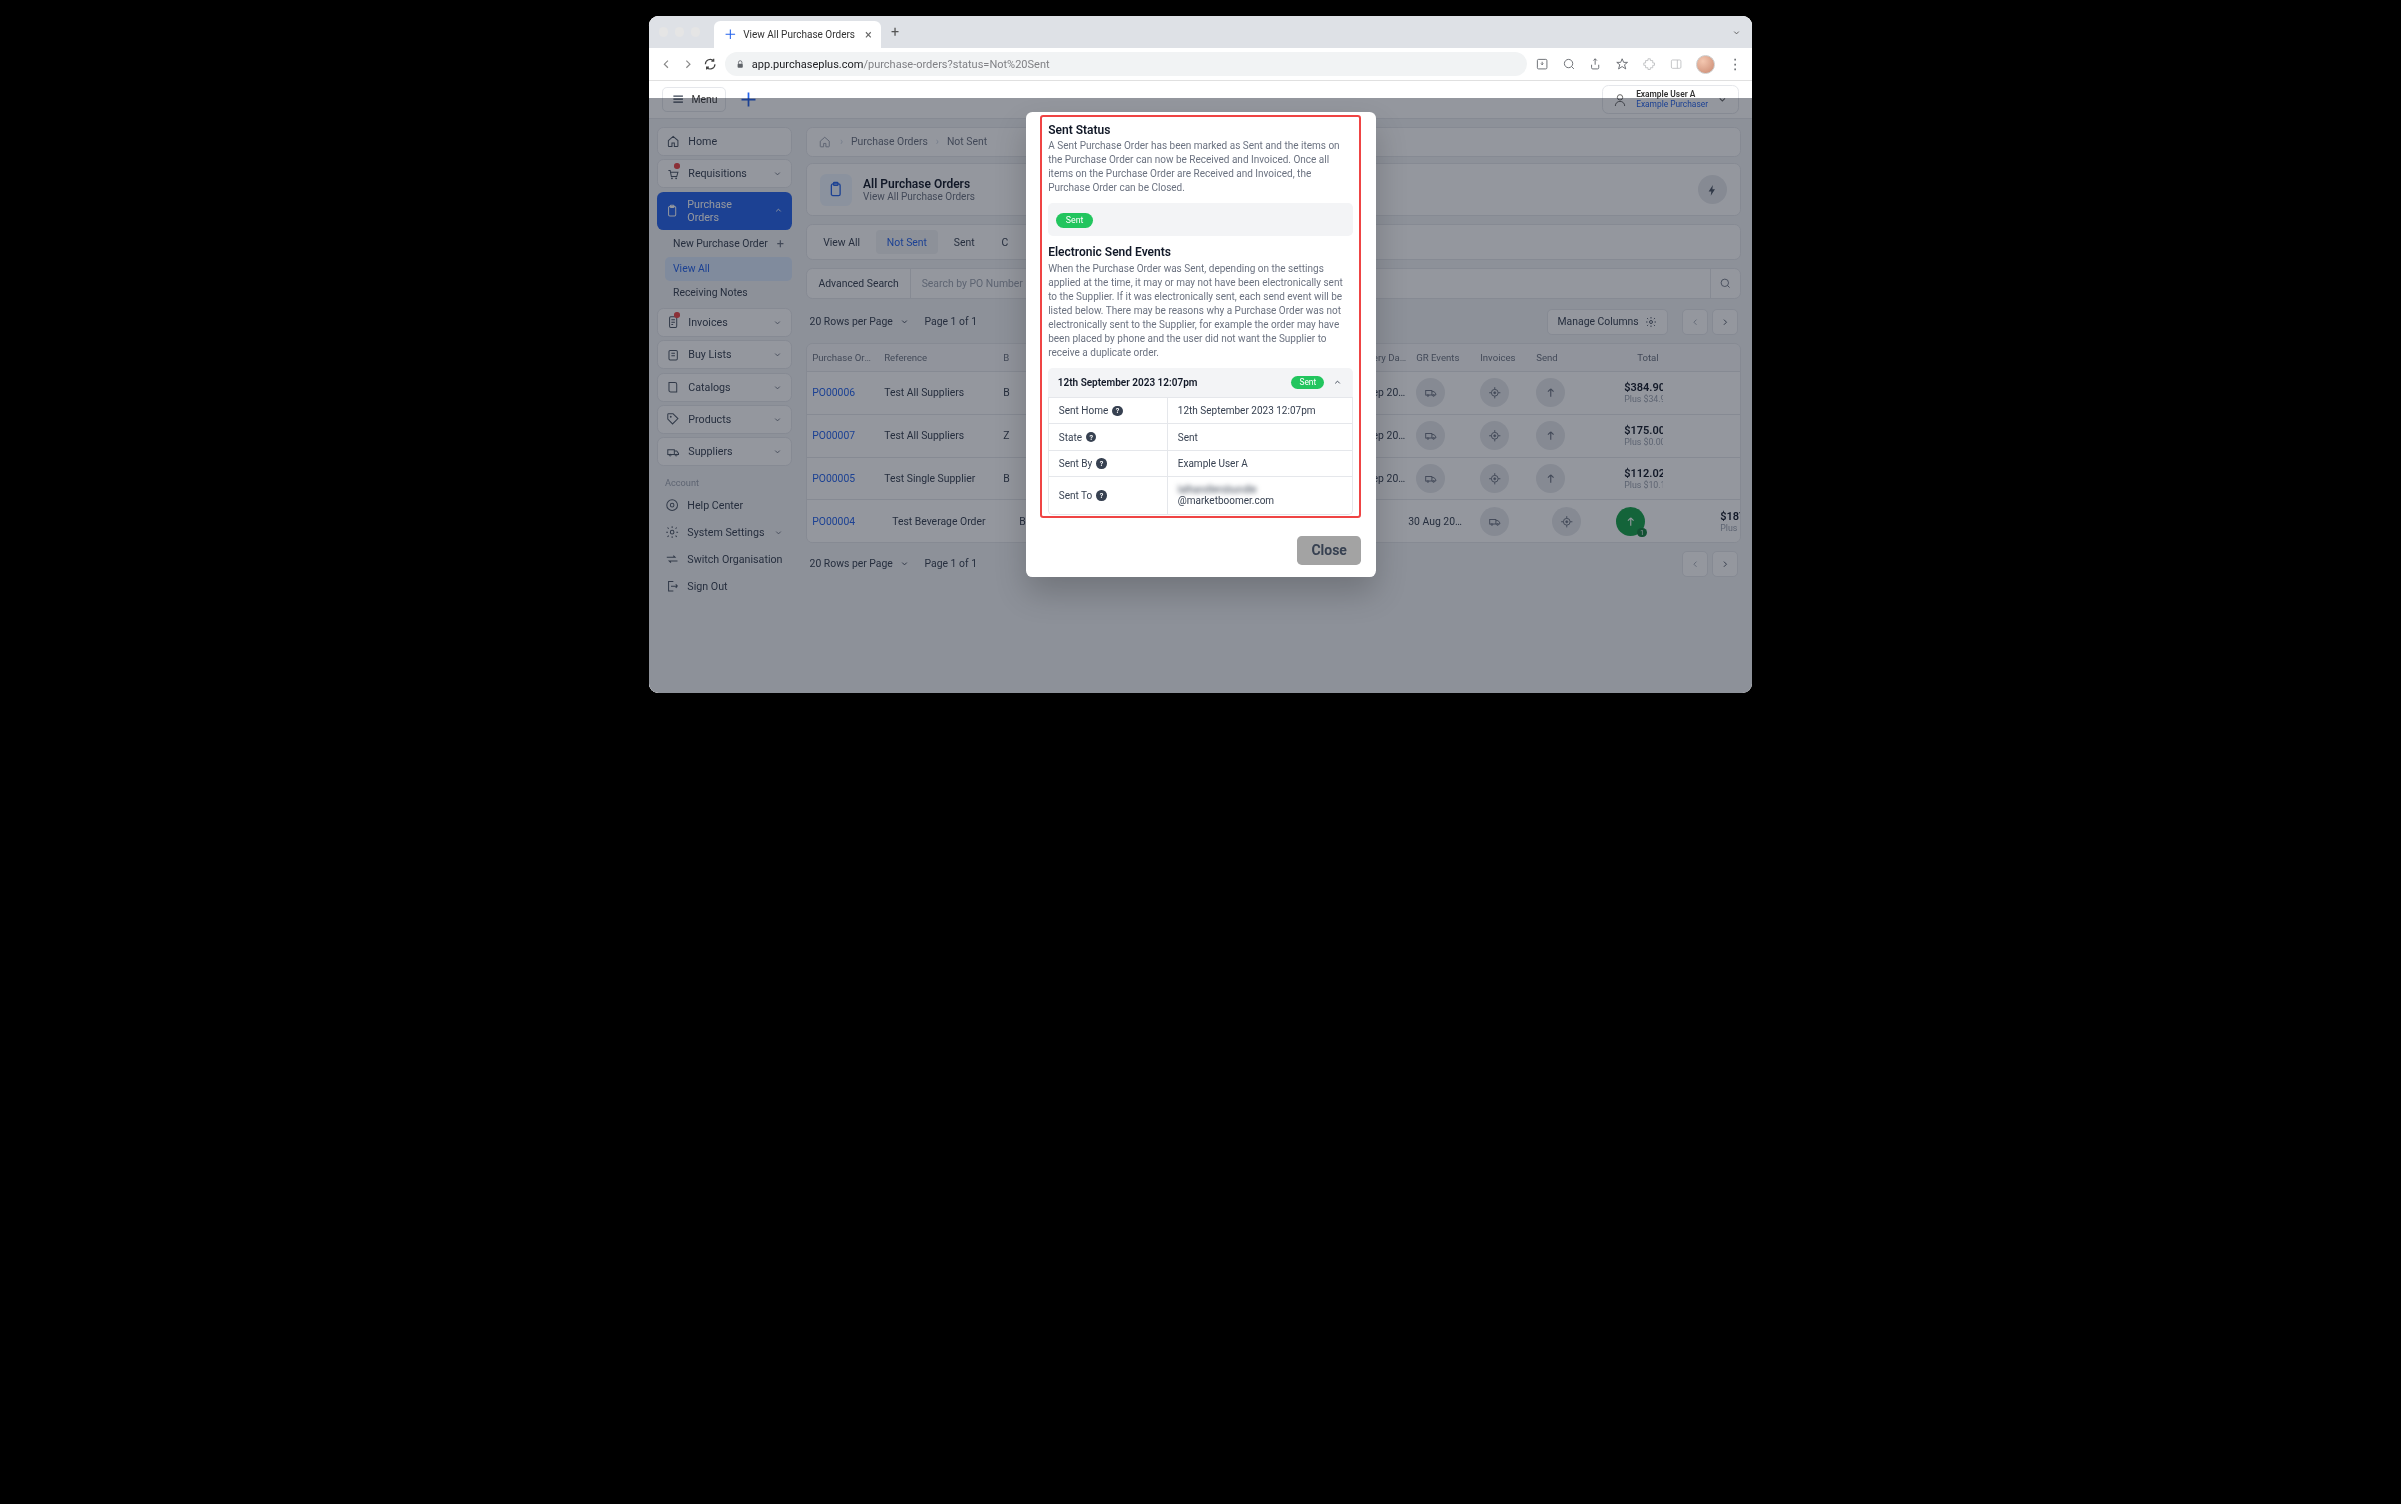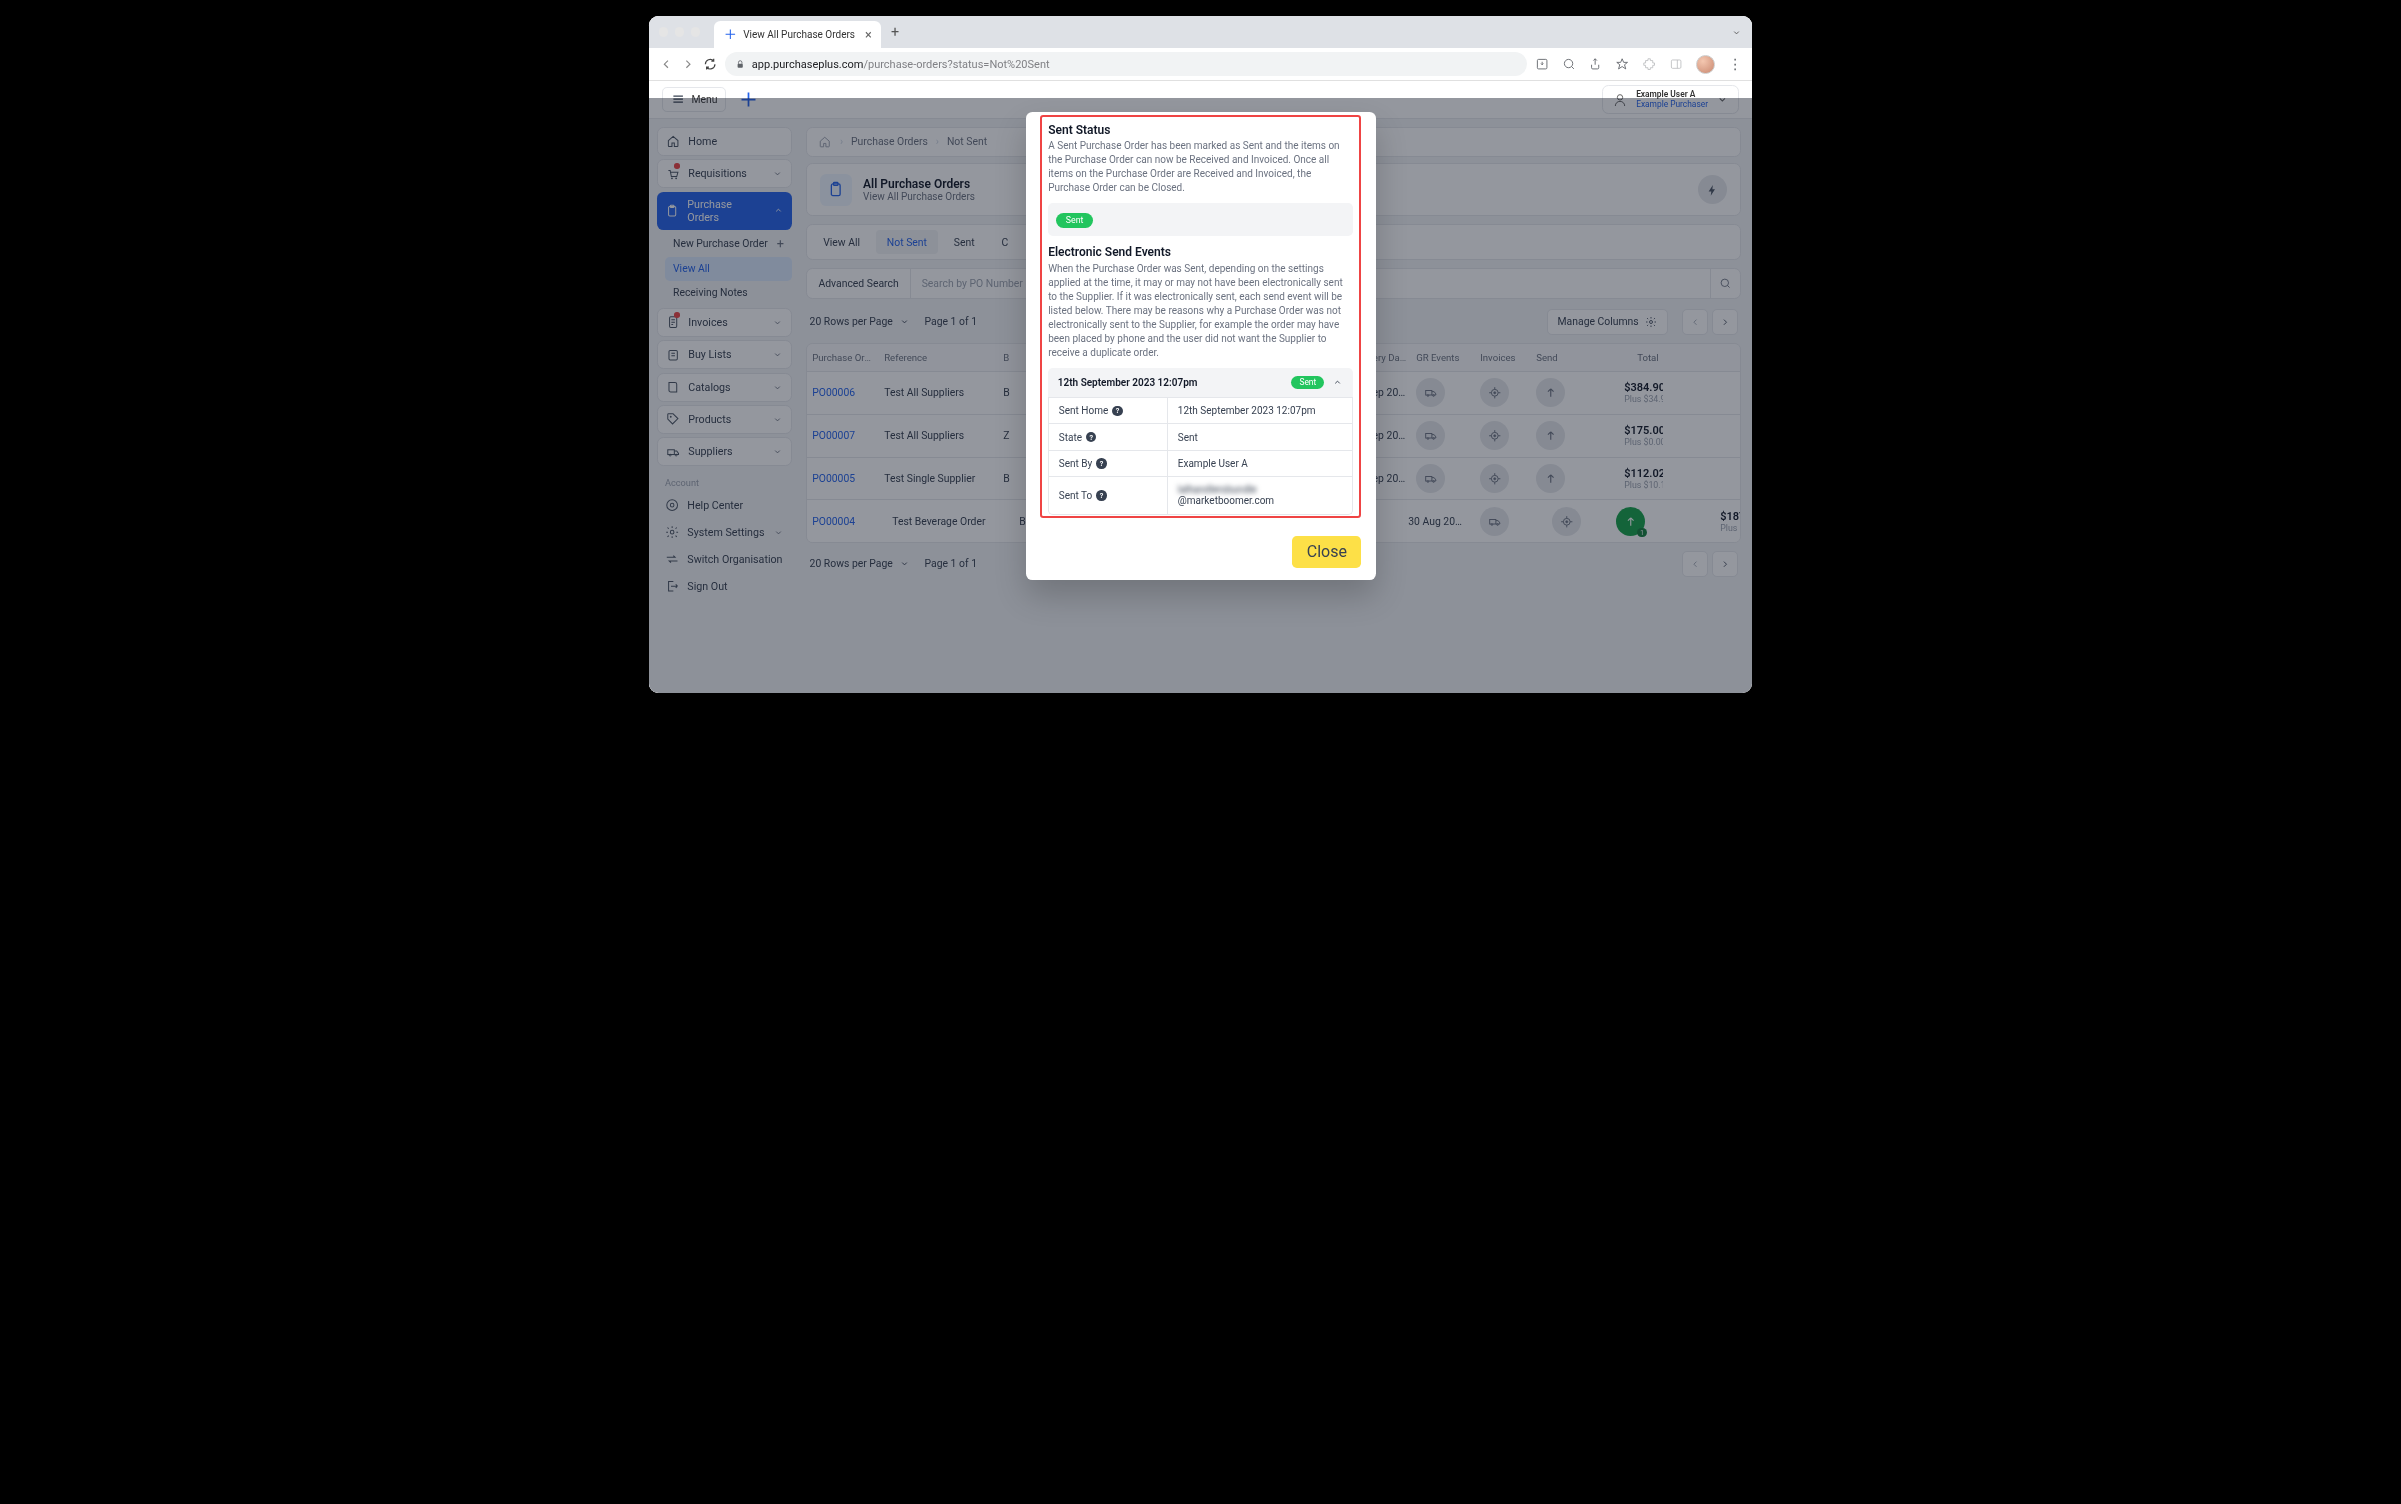--- a/index.html
+++ b/index.html
@@ -120,21 +120,21 @@
 .event-head { background: #f3f4f6; border-radius: 4.8px 4.8px 0 0; padding: 8px 9.6px; display: flex; align-items: center; gap: 8px; }
 .event-head .dt { font-size: 10px; font-weight: 600; color: #111827; flex: 1; }
 .event-head .chev-up { width: 11px; height: 11px; color: #374151; }
 .event-table { border: 0.8px solid #e5e7eb; border-top: none; border-radius: 0 0 4.8px 4.8px; }
 .event-row { display: flex; border-top: 0.8px solid #e5e7eb; font-size: 10px; }
 .event-row:first-child { border-top: 0.8px solid #e5e7eb; }
 .event-row .k { width: 119px; padding: 7.2px 9.6px; color: #374151; display:flex; align-items:center; gap:4px; border-right:0.8px solid #e5e7eb; }
 .event-row .v { flex: 1; padding: 7.2px 9.6px; color: #374151; }
 .help-ico { width: 10.4px; height: 10.4px; background: #374151; color: #fff; border-radius: 50%; display:inline-flex; align-items:center; justify-content:center; font-size:7.2px; font-weight:bold; }
 .modal-foot { padding: 9.6px 14.3px 12.7px; display: flex; justify-content: flex-end; }
-.close-btn { background: #fde047; border: none; padding: 6.4px 14.3px; border-radius: 4.8px; font-size: 16px; color: #374151; cursor: pointer; }
+.close-btn { background: #a3a3a3; border: none; padding: 6.4px 14.3px; border-radius: 4.8px; font-size: 14px; color: #374151; cursor: pointer; font-weight: bold; }
 
 .blur-text { filter: blur(2.4px); display:inline-block; }
 </style>
 </head>
 <body>
 
 <div class="viewport">
 
   <div class="browser-chrome">
     <div class="tab-row">

